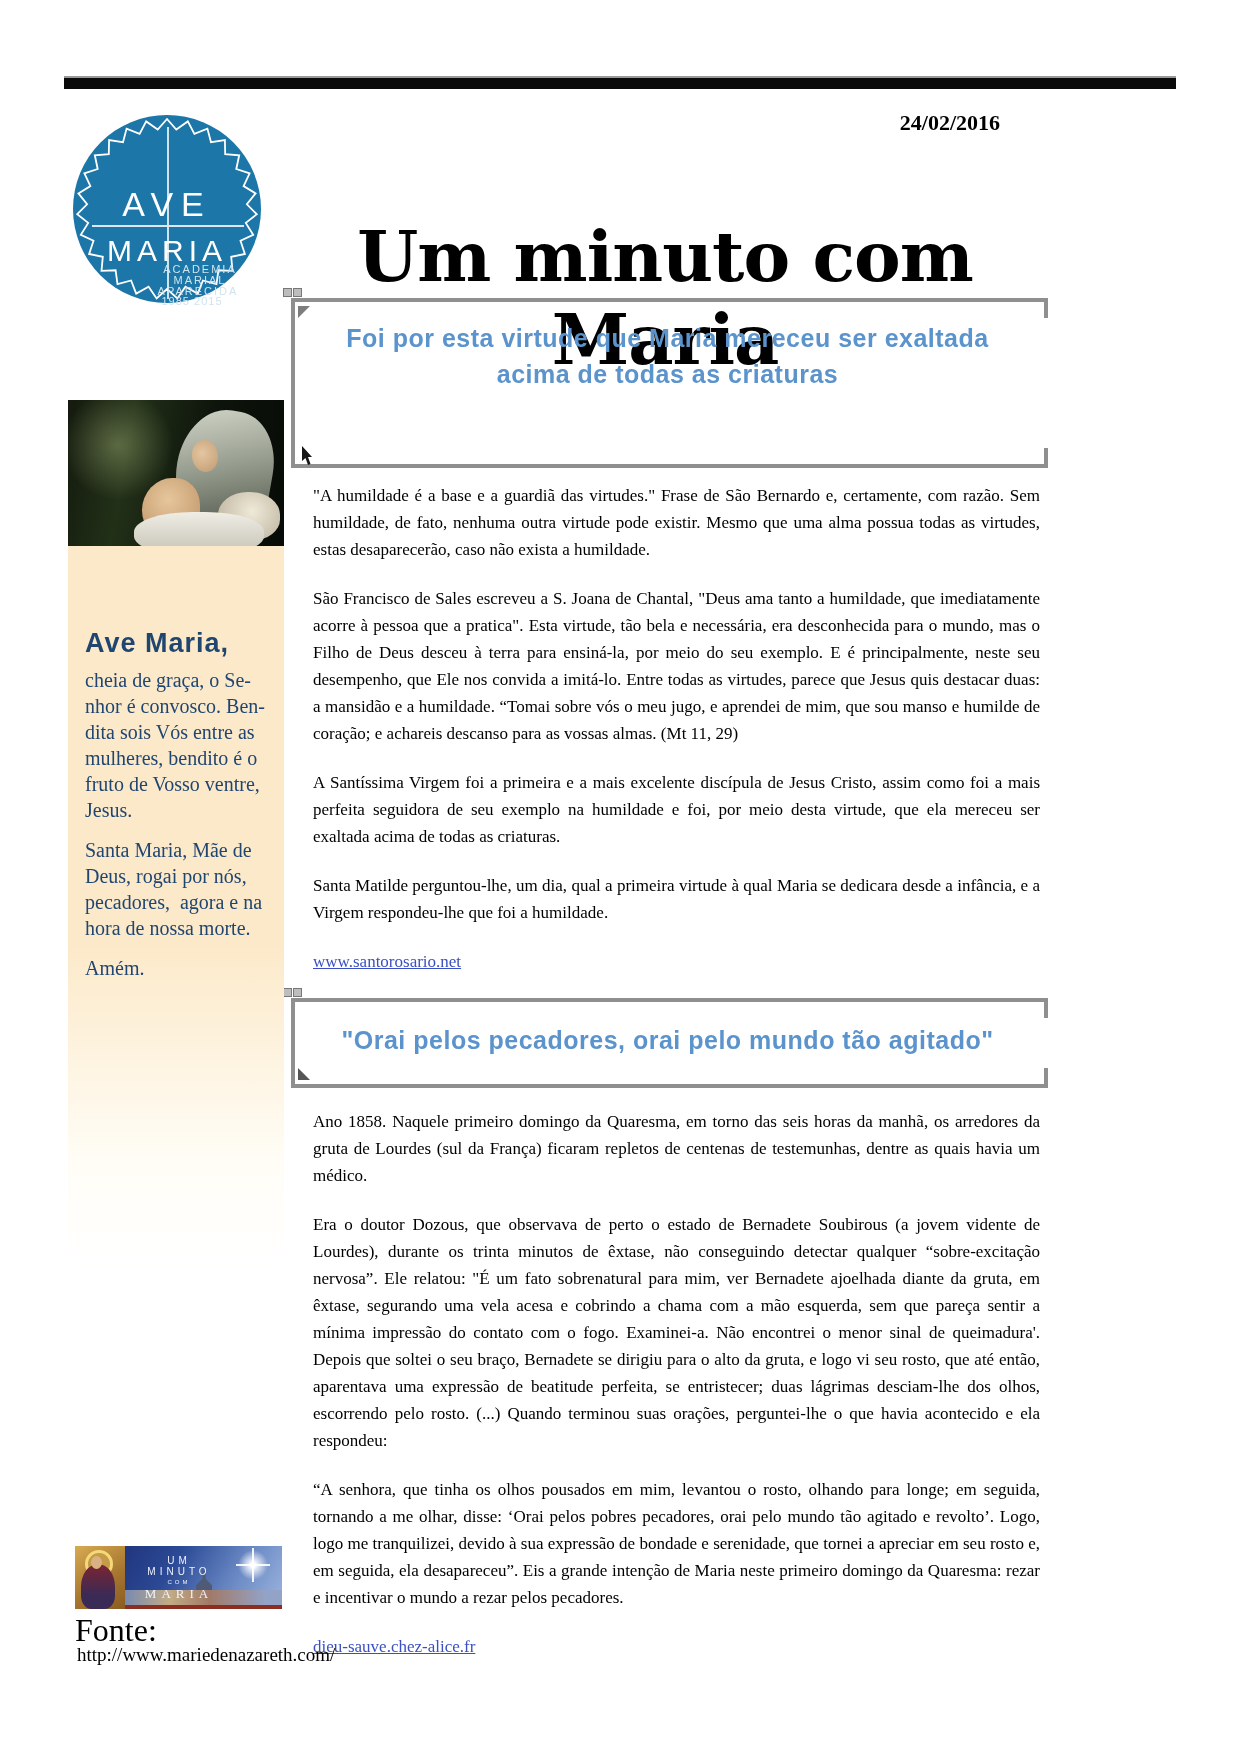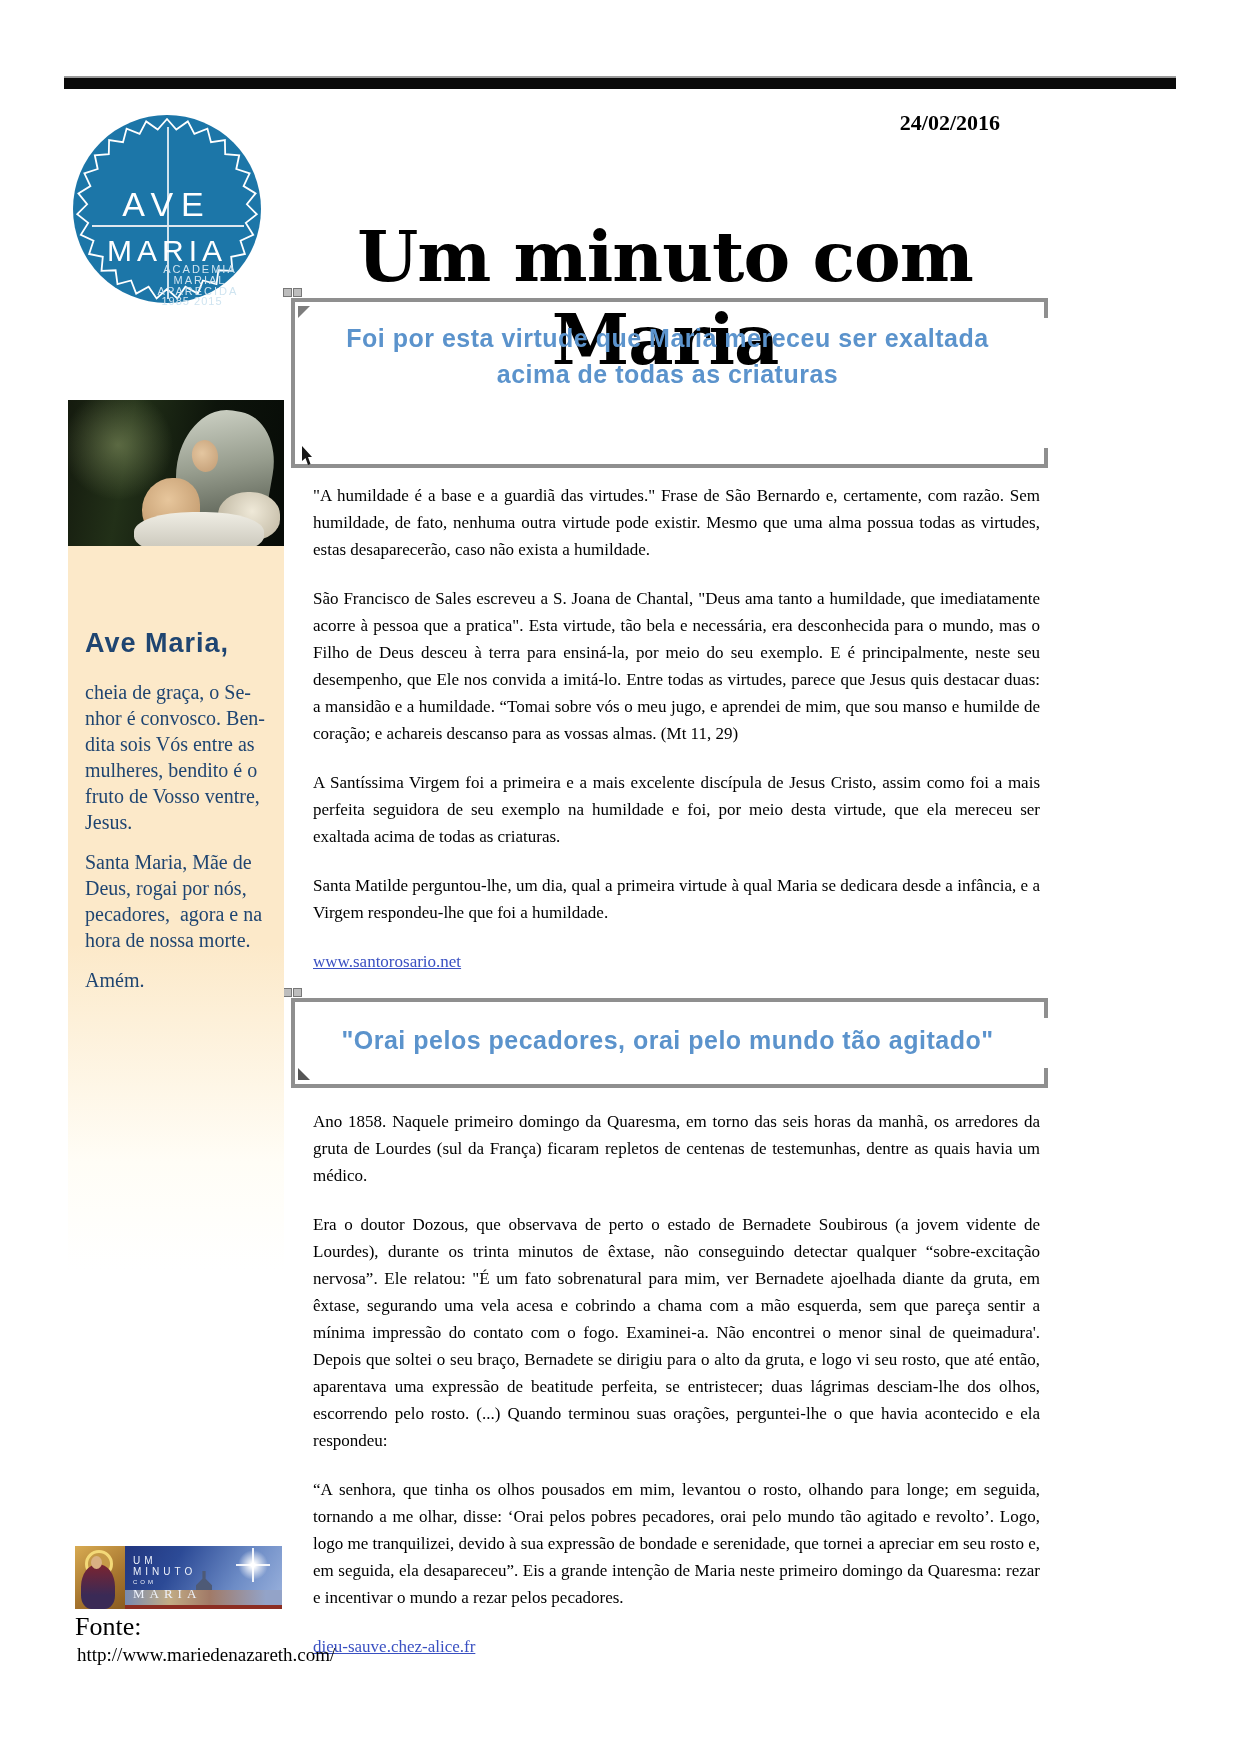--- a/index.html
+++ b/index.html
@@ -62,49 +62,49 @@
           background:radial-gradient(circle at 40% 40%,#e4c6a0,#c09a72);transform:rotate(-8deg);}
   .p-child{position:absolute;left:74px;top:78px;width:58px;height:62px;border-radius:55% 45% 50% 50%;
            background:radial-gradient(circle at 45% 35%,#e7c69c,#b98f62);}
   .p-lamb{position:absolute;left:150px;top:92px;width:62px;height:48px;border-radius:50% 50% 45% 55%;
           background:radial-gradient(circle at 55% 40%,#efe9d8,#b7ae98);}
   .p-cloth{position:absolute;left:66px;top:112px;width:130px;height:44px;border-radius:45%;
            background:linear-gradient(#efede4,#c4c1b4);}
   .cream{position:absolute;left:68px;top:546px;width:216px;height:724px;
          background:linear-gradient(var(--cream,#fce9c9) 0%,var(--cream,#fce9c9) 55%,#fffdf6 85%,#fff 100%);}
   .prayer{position:absolute;left:85px;top:628px;width:215px;color:var(--sidebar-navy,#1f4571);}
-  .prayer h3{margin:0 0 20px 0;font-family:"Liberation Sans",sans-serif;font-size:27px;letter-spacing:1px;}
+  .prayer h3{margin:0 0 8px 0;font-family:"Liberation Sans",sans-serif;font-size:27px;letter-spacing:1px;}
   .prayer p{margin:0 0 14px 0;font-size:20px;line-height:26px;white-space:pre-wrap;}
 
   
   .banner{position:absolute;left:75px;top:1546px;width:207px;height:63px;overflow:hidden;
           background:linear-gradient(120deg,#18246a,#2c4a96 45%,#6d8cc6 75%,#9db4de);}
   .banner-mary{position:absolute;left:0;top:0;bottom:0;width:50px;
                background:linear-gradient(145deg,#d8ab52,#a5742e 60%,#8a5c20);}
   .mary-halo{position:absolute;left:10px;top:4px;width:22px;height:22px;border-radius:50%;
              border:3px solid #f3d978;background:#c59a48;}
   .mary-robe{position:absolute;left:6px;top:18px;width:34px;height:45px;border-radius:50% 50% 30% 30%;
              background:linear-gradient(#7c2430,#3a2a56 70%);}
   .mary-face{position:absolute;left:16px;top:10px;width:11px;height:13px;border-radius:50%;background:#d9b183;}
   .banner-text{position:absolute;left:58px;top:9px;color:#eef2fb;
-               font-family:"Liberation Sans",sans-serif;text-align:left;width:92px;}
+               font-family:"Liberation Sans",sans-serif;text-align:center;width:92px;}
   .bt1{font-size:10px;letter-spacing:4px;}
   .bt2{font-size:6px;letter-spacing:3px;margin-top:2px;}
   .bt3{font-size:13px;letter-spacing:5px;margin-top:1px;font-family:"Liberation Serif",serif;}
   .banner-star{position:absolute;right:12px;top:2px;width:34px;height:34px;
                background:radial-gradient(circle,#fff 0 2px,rgba(255,255,255,.85) 4px,rgba(255,255,255,0) 62%);}
   .beam-v{position:absolute;left:16px;top:0;width:2px;height:34px;background:rgba(255,255,255,.9);}
   .beam-h{position:absolute;top:16px;left:0;height:2px;width:34px;background:rgba(255,255,255,.9);}
   .banner-land{position:absolute;left:46px;right:0;bottom:0;height:15px;
                background:linear-gradient(to right,#7187b5,#c2ac85 30%,#a17a67 55%,#93a3c8 90%);
                border-bottom:4px solid #8c2d22;}
   .church{position:absolute;right:70px;bottom:12px;width:16px;height:26px;background:#4e5a76;
           clip-path:polygon(40% 0,60% 0,60% 30%,100% 55%,100% 100%,0 100%,0 55%,40% 30%);}
 
-  .fonte-label{position:absolute;left:75px;top:1612px;font-size:26px;}
+  .fonte-label{position:absolute;left:75px;top:1612px;font-size:32px;}
   .fonte-url{position:absolute;left:77px;top:1644px;font-size:19px;}
 </style>
 </head>
 <body>
 
 <div class="page">
 
   <div class="top-rule"></div>
 
   <div class="date">24/02/2016</div>

